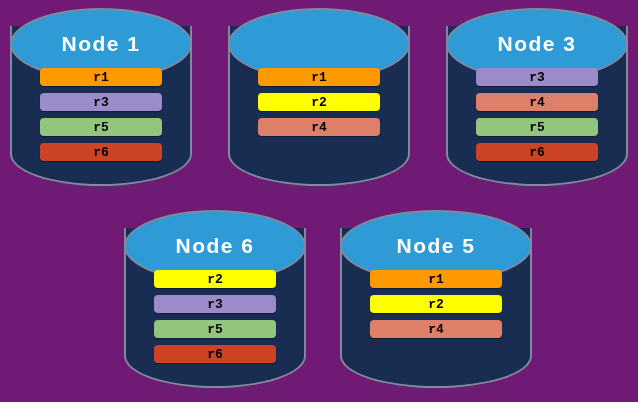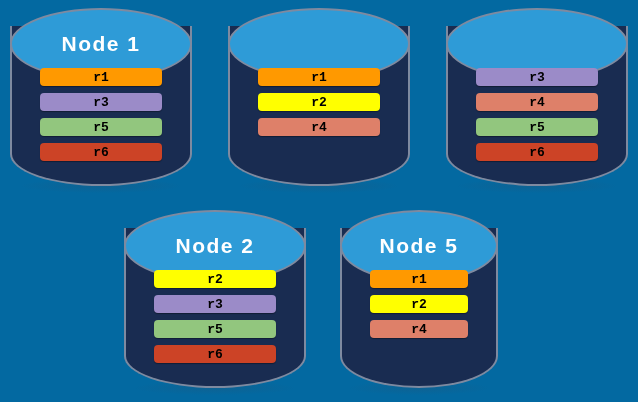--- a/index.html
+++ b/index.html
@@ -107,21 +107,21 @@
     bottom: -7px;
     height: 14px;
     border-radius: 50%;
     background: radial-gradient(ellipse at center, rgba(60,70,90,0.20) 0%, rgba(255,255,255,0) 72%);
     z-index: 0;
   }
 </style>
 </head>
 <body>
 
-<div id="diagram" style="width: 638px; height: 402px; background: #0369a1;">
+<div id="diagram" style="width: 638px; height: 402px; background: #701a75;">
     <div class="node" style="left: 10px; top: 8px; width: 182px; height: 178px;">
       <div class="cyl-shadow"></div>
       <div class="cyl-body" style="background: rgb(25, 44, 81); border-color: rgb(126, 138, 160);"></div>
       <div class="cyl-top" style="background: rgb(46, 155, 215); border-color: rgb(126, 138, 160);"></div>
       <div class="node-label" style="color: rgb(255, 255, 255);">Node  1</div>
       <div class="bars" style="padding-top: 60px;">
         <div class="bar" style="background: rgb(255, 153, 0); color: rgb(0, 0, 0); margin-bottom: 7px;">r1</div>
         <div class="bar" style="background: rgb(155, 139, 200); color: rgb(0, 0, 0); margin-bottom: 7px;">r3</div>
         <div class="bar" style="background: rgb(146, 198, 126); color: rgb(0, 0, 0); margin-bottom: 7px;">r5</div>
         <div class="bar" style="background: rgb(204, 67, 38); color: rgb(0, 0, 0); margin-bottom: 7px;">r6</div>
@@ -134,40 +134,41 @@
       <div class="bars" style="padding-top: 60px;">
         <div class="bar" style="background: rgb(255, 153, 0); color: rgb(0, 0, 0); margin-bottom: 7px;">r1</div>
         <div class="bar" style="background: rgb(255, 255, 0); color: rgb(0, 0, 0); margin-bottom: 7px;">r2</div>
         <div class="bar" style="background: rgb(222, 128, 105); color: rgb(0, 0, 0); margin-bottom: 7px;">r4</div>
       </div>
     </div>
     <div class="node" style="left: 446px; top: 8px; width: 182px; height: 178px;">
       <div class="cyl-shadow"></div>
       <div class="cyl-body" style="background: rgb(25, 44, 81); border-color: rgb(126, 138, 160);"></div>
       <div class="cyl-top" style="background: rgb(46, 155, 215); border-color: rgb(126, 138, 160);"></div>
+      <div class="node-label" style="color: rgb(255, 255, 255);">Node  3</div>
       <div class="bars" style="padding-top: 60px;">
         <div class="bar" style="background: rgb(155, 139, 200); color: rgb(0, 0, 0); margin-bottom: 7px;">r3</div>
         <div class="bar" style="background: rgb(222, 128, 105); color: rgb(0, 0, 0); margin-bottom: 7px;">r4</div>
         <div class="bar" style="background: rgb(146, 198, 126); color: rgb(0, 0, 0); margin-bottom: 7px;">r5</div>
         <div class="bar" style="background: rgb(204, 67, 38); color: rgb(0, 0, 0); margin-bottom: 7px;">r6</div>
       </div>
     </div>
     <div class="node" style="left: 124px; top: 210px; width: 182px; height: 178px;">
       <div class="cyl-shadow"></div>
       <div class="cyl-body" style="background: rgb(25, 44, 81); border-color: rgb(126, 138, 160);"></div>
       <div class="cyl-top" style="background: rgb(46, 155, 215); border-color: rgb(126, 138, 160);"></div>
-      <div class="node-label" style="color: rgb(255, 255, 255);">Node  2</div>
+      <div class="node-label" style="color: rgb(255, 255, 255);">Node  6</div>
       <div class="bars" style="padding-top: 60px;">
         <div class="bar" style="background: rgb(255, 255, 0); color: rgb(0, 0, 0); margin-bottom: 7px;">r2</div>
         <div class="bar" style="background: rgb(155, 139, 200); color: rgb(0, 0, 0); margin-bottom: 7px;">r3</div>
         <div class="bar" style="background: rgb(146, 198, 126); color: rgb(0, 0, 0); margin-bottom: 7px;">r5</div>
         <div class="bar" style="background: rgb(204, 67, 38); color: rgb(0, 0, 0); margin-bottom: 7px;">r6</div>
       </div>
     </div>
-    <div class="node" style="left: 340px; top: 210px; width: 158px; height: 178px;">
+    <div class="node" style="left: 340px; top: 210px; width: 192px; height: 178px;">
       <div class="cyl-shadow"></div>
       <div class="cyl-body" style="background: rgb(25, 44, 81); border-color: rgb(126, 138, 160);"></div>
       <div class="cyl-top" style="background: rgb(46, 155, 215); border-color: rgb(126, 138, 160);"></div>
       <div class="node-label" style="color: rgb(255, 255, 255);">Node  5</div>
       <div class="bars" style="padding-top: 60px;">
         <div class="bar" style="background: rgb(255, 153, 0); color: rgb(0, 0, 0); margin-bottom: 7px;">r1</div>
         <div class="bar" style="background: rgb(255, 255, 0); color: rgb(0, 0, 0); margin-bottom: 7px;">r2</div>
         <div class="bar" style="background: rgb(222, 128, 105); color: rgb(0, 0, 0); margin-bottom: 7px;">r4</div>
       </div>
     </div>

